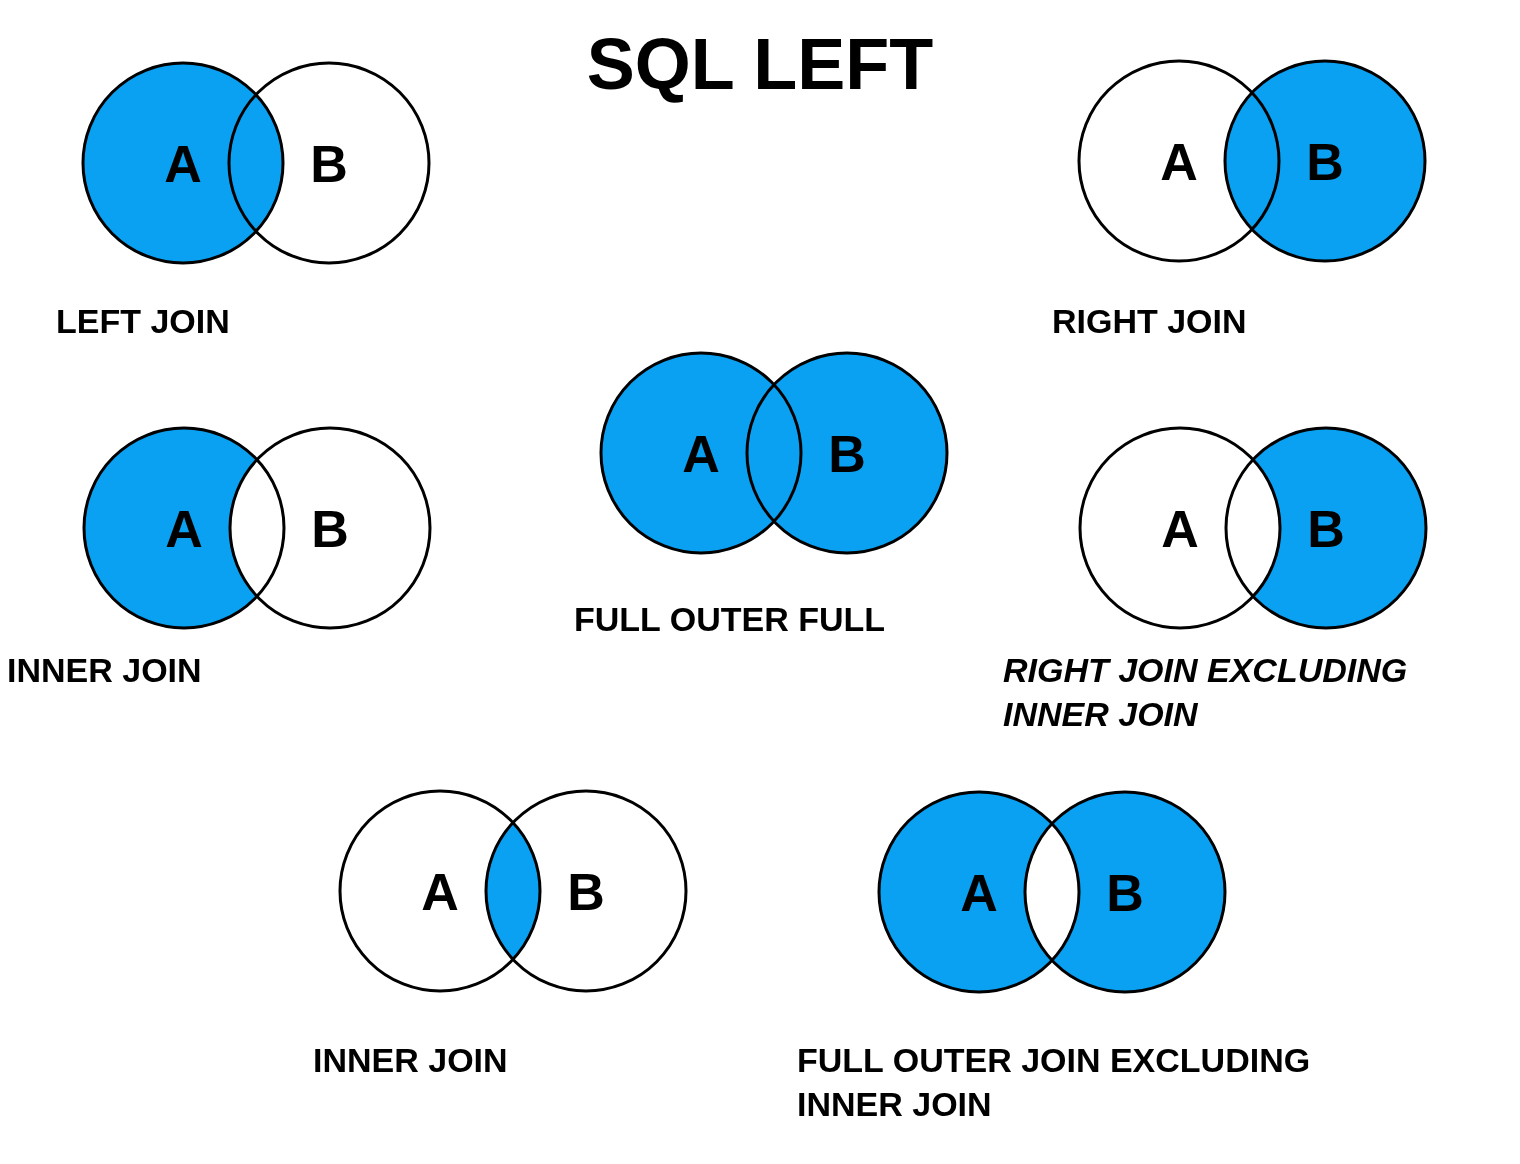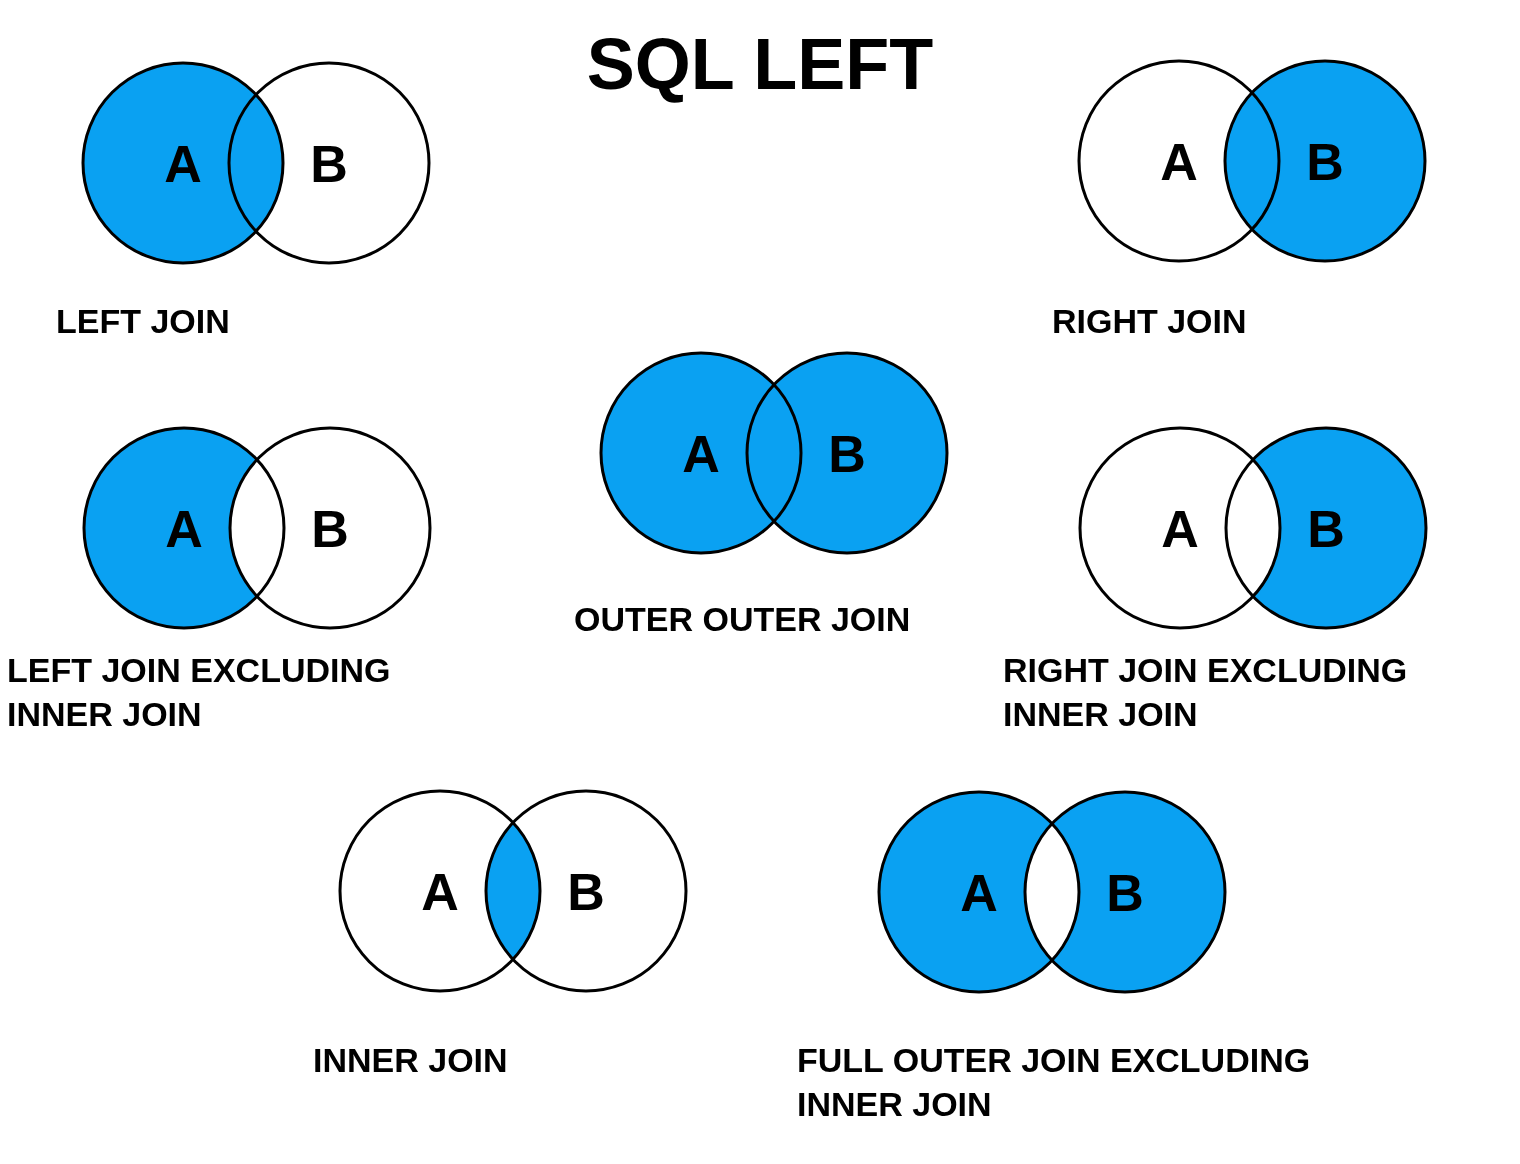--- a/index.html
+++ b/index.html
@@ -23,21 +23,21 @@
   .v6{left:331px;top:786px;}
   .v7{left:870px;top:787px;}
   .join-label{
     position:absolute;text-align:left;
     font-size:34px;font-weight:bold;line-height:44px;white-space:nowrap;
   }
   .l1{left:56px;top:299px;width:400px;}
   .l2{left:1052px;top:299px;width:400px;}
   .l3{left:7px;top:648px;width:500px;}
   .l4{left:574px;top:597px;width:400px;}
-  .l5{left:1003px;top:648px;width:500px;}
+  .l5{left:1003px;top:648px;width:500px;font-style:italic;}
   .l6{left:313px;top:1038px;width:400px;}
   .l7{left:797px;top:1038px;width:550px;}
   .circle-letter{
     font-family:"Liberation Sans","DejaVu Sans",sans-serif;
     font-size:52px;font-weight:bold;
   }
 </style>
 </head>
 <body style="--bg: #FFFFFF; --text: #000000;">
 
@@ -93,42 +93,41 @@
         </clipPath>
       </defs>
       <circle cx="73" cy="0" r="100" fill="#FFFFFF" clip-path="url(#clip-a-2)"></circle>
       <circle cx="-73" cy="0" r="100" fill="none" stroke="#000000" stroke-width="3"></circle>
       <circle cx="73" cy="0" r="100" fill="none" stroke="#000000" stroke-width="3"></circle>
       <text x="-73" y="19" text-anchor="middle" fill="#000000" class="circle-letter">A</text>
       <text x="73" y="19" text-anchor="middle" fill="#000000" class="circle-letter">B</text>
     </svg>
 </div>
 <div class="join-label l3">
-  <div>LEFT JOIN EXCLUDING</div>
   <div>INNER JOIN</div>
 </div>
 
 <div class="venn v4">
   <svg viewBox="-182 -105 364 210" xmlns="http://www.w3.org/2000/svg">
       <circle cx="-73" cy="0" r="100" fill="#0AA1F2"></circle>
       <circle cx="73" cy="0" r="100" fill="#0AA1F2"></circle>
       <defs>
         <clipPath id="clip-a-3">
           <circle cx="-73" cy="0" r="100"></circle>
         </clipPath>
       </defs>
       <circle cx="73" cy="0" r="100" fill="#0AA1F2" clip-path="url(#clip-a-3)"></circle>
       <circle cx="-73" cy="0" r="100" fill="none" stroke="#000000" stroke-width="3"></circle>
       <circle cx="73" cy="0" r="100" fill="none" stroke="#000000" stroke-width="3"></circle>
       <text x="-73" y="19" text-anchor="middle" fill="#000000" class="circle-letter">A</text>
       <text x="73" y="19" text-anchor="middle" fill="#000000" class="circle-letter">B</text>
     </svg>
 </div>
 <div class="join-label l4">
-  <div>OUTER OUTER JOIN</div>
+  <div>FULL OUTER FULL</div>
 </div>
 
 <div class="venn v5">
   <svg viewBox="-182 -105 364 210" xmlns="http://www.w3.org/2000/svg">
       <circle cx="-73" cy="0" r="100" fill="#FFFFFF"></circle>
       <circle cx="73" cy="0" r="100" fill="#0AA1F2"></circle>
       <defs>
         <clipPath id="clip-a-4">
           <circle cx="-73" cy="0" r="100"></circle>
         </clipPath>

